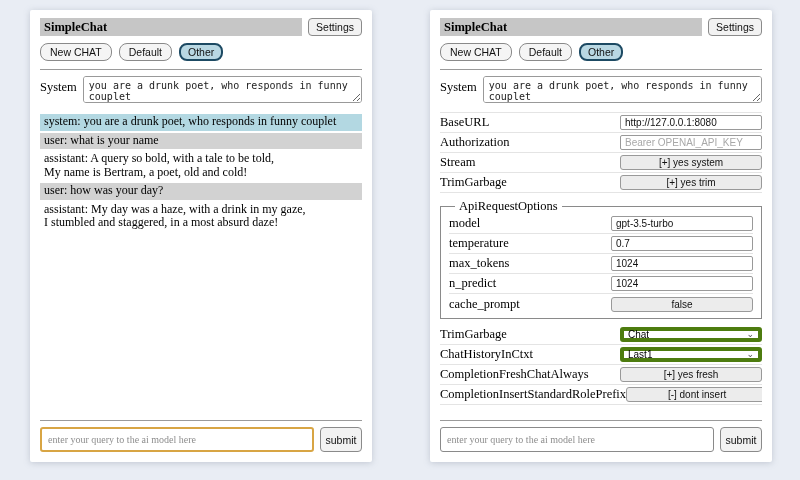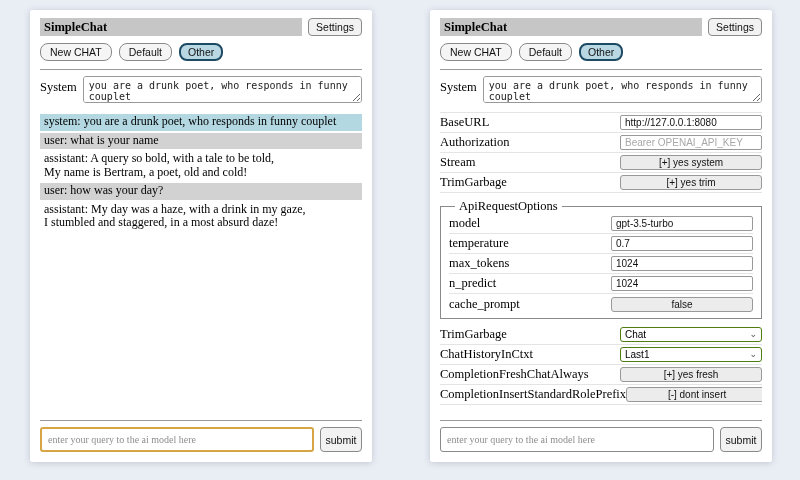--- a/index.html
+++ b/index.html
@@ -84,21 +84,21 @@
   }
   .sinput {
     border: 1px solid #999; border-radius: 2px; padding: 0 4px; color: #111;
   }
   .sinput::placeholder { color: #a8a8a8; }
   .sbtn {
     background: #ececec; border: 1px solid #999; border-radius: 3px;
     color: #111; cursor: pointer; text-align: center;
   }
   .sselect {
-    border: 1px solid #4d7c0f; border-radius: 3px; background: #fff;
+    border: 4px solid #4d7c0f; border-radius: 3px; background: #fff;
     display: flex; align-items: center; padding: 0 4px; cursor: pointer;
   }
   .sselect .val { flex: 1; }
   .sselect .chev { color: #555; font-size: 9px; line-height: 9px; }
 
   fieldset.api-opts {
     border: 1px solid #8a8a8a; margin: 6px 0 6px 0; padding: 0 8px 4px 8px;
   }
   fieldset.api-opts legend { font-size: 12.5px; padding: 0 4px; margin-left: 6px; }
   fieldset.api-opts .srow { height: 20px; }

